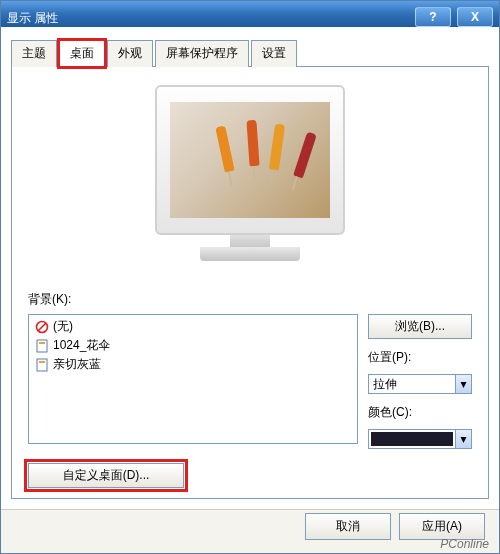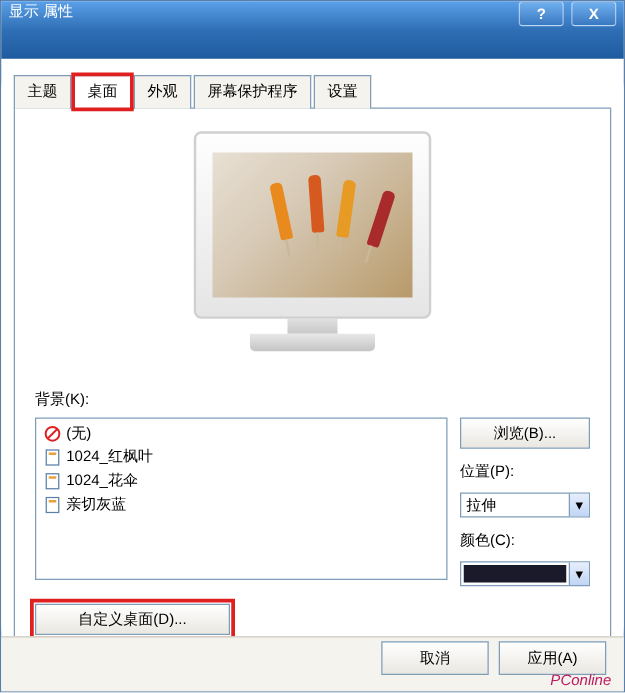--- a/index.html
+++ b/index.html
@@ -1,23 +1,23 @@
 <!DOCTYPE html>
 <html><head>
 <meta charset="utf-8">
 <style>
 * { box-sizing: border-box; margin: 0; padding: 0; font-family: "Microsoft YaHei", SimSun, Tahoma, sans-serif; font-size: 12px; }
 body { background: #f0f0f0; width: 500px; height: 554px; overflow: hidden; }
 
 .window { width: 500px; height: 554px; background: #fff; border: 1px solid #5a7fa8; position: relative; }
 
 .titlebar {
-  height: 46px;
+  height: 26px;
   background: linear-gradient(180deg, #5aa0e8 0%, #2f6fb5 50%, #1e5a9e 100%);
-  display: flex; align-items: flex-start; padding: 0 6px;
+  display: flex; align-items: flex-end; padding: 0 6px;
   color: #fff; font-size: 13px;
   position: relative;
 }
 .titlebar .title { flex: 1; }
 .titlebar-buttons { display: flex; gap: 6px; }
 .tbtn {
   width: 36px; height: 20px; border: 1px solid rgba(255,255,255,0.5);
   border-radius: 3px; background: linear-gradient(180deg,#6fb0ef,#3a78c0);
   color:#fff; display:flex; align-items:center; justify-content:center;
   font-weight:bold; font-size:12px; cursor:pointer;
@@ -116,21 +116,21 @@
   position:absolute; left:0; right:0; bottom:0; height:44px;
   display:flex; align-items:center; justify-content:flex-end; gap:8px;
   padding: 0 14px 10px 0; background:#f4f3ee; border-top:1px solid #d0ccc0;
 }
 .dlg-btn {
   min-width:86px; padding:4px 10px; border:1px solid #7f9db9;
   background:linear-gradient(#fff,#e9e7e0); cursor:pointer; text-align:center;
 }
 
 .watermark {
-  position:absolute; right:10px; bottom:2px; color:#be185d; font-size:12px; font-style:italic;
+  position:absolute; right:10px; bottom:2px; color:#737373; font-size:12px; font-style:italic;
   pointer-events:none;
 }
 </style>
 </head>
 <body>
 
 <div class="window">
 
   <div class="titlebar">
     <span class="title">显示 属性</span>
@@ -179,29 +179,20 @@
         <div class="bg-list-box">
           <ul>
             <li>
               <span class="none-icon">
                 <svg viewBox="0 0 14 14">
                     <circle cx="7" cy="7" r="5.5" fill="none" stroke="#d22" stroke-width="1.6"></circle>
                     <line x1="3" y1="11" x2="11" y2="3" stroke="#d22" stroke-width="1.6"></line>
                   </svg>
               </span>
               <span>(无)</span>
-            </li>
-            <li>
-              <span class="file-icon">
-                  <svg viewBox="0 0 14 14">
-                    <rect x="2" y="1" width="10" height="12" fill="#fff" stroke="#5a7fa8"></rect>
-                    <rect x="4" y="3" width="6" height="2" fill="#e6a23c"></rect>
-                  </svg>
-                </span>
-              <span>1024_红枫叶</span>
             </li>
             <li>
               <span class="file-icon">
                   <svg viewBox="0 0 14 14">
                     <rect x="2" y="1" width="10" height="12" fill="#fff" stroke="#5a7fa8"></rect>
                     <rect x="4" y="3" width="6" height="2" fill="#e6a23c"></rect>
                   </svg>
                 </span>
               <span>1024_花伞</span>
             </li>

